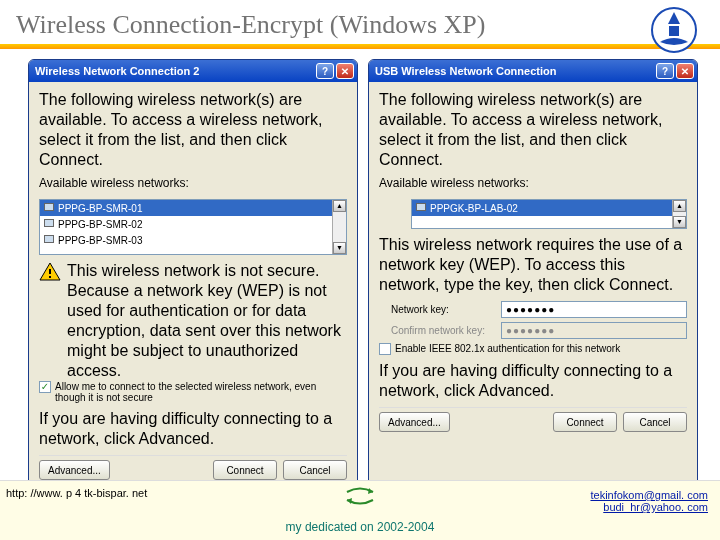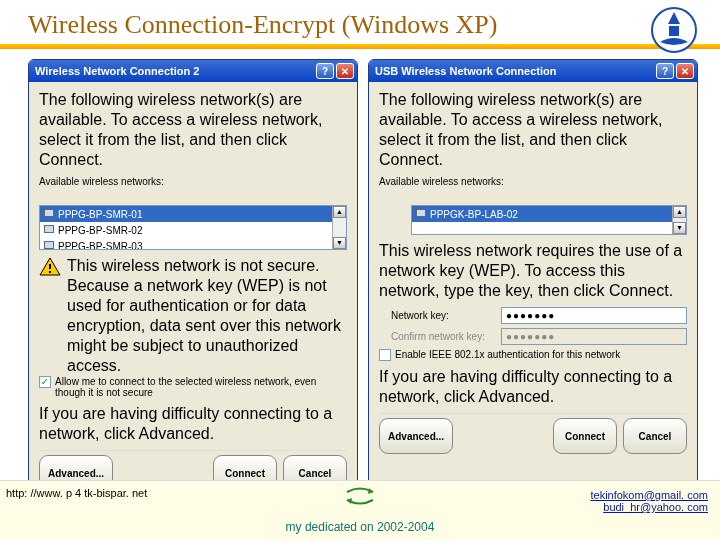--- a/index.html
+++ b/index.html
@@ -1,33 +1,33 @@
 <!DOCTYPE html>
 <html><head>
 <meta charset="utf-8">
 <style>
   * { box-sizing: border-box; margin: 0; padding: 0; font-family: Tahoma, Arial, sans-serif; }
   body { width: 720px; height: 540px; background: #fff; position: relative; overflow: hidden; }
 
-  .slide-title { font-family: "Comic Sans MS", cursive; font-size: 26px; color: #a16207; padding: 10px 0 4px 28px; }
+  .slide-title { font-family: "Comic Sans MS", cursive; font-size: 26px; color: #737373; padding: 10px 0 4px 16px; }
   .title-bar-stripe { height: 5px; background: linear-gradient(#fc0, #f90); margin-bottom: 4px; }
   .logo { position: absolute; top: 6px; right: 22px; width: 48px; height: 48px; }
 
   .dialogs { display: flex; gap: 10px; padding: 6px 12px 0 28px; }
 
   .xp-dialog { width: 330px; background: #ece9d8; border: 1px solid #1a3b8b; border-radius: 6px 6px 0 0; font-size: 10px; color: #000; }
   .xp-titlebar { height: 22px; background: linear-gradient(#3b6fd4, #0842c3); border-radius: 5px 5px 0 0; color: #fff; display: flex; align-items: center; padding: 0 3px 0 6px; font-weight: bold; font-size: 11px; }
   .xp-titlebar .spacer { flex: 1; }
   .xp-tbtn { width: 18px; height: 16px; background: linear-gradient(#7fa6e8,#2a5bc0); border: 1px solid #fff; border-radius: 3px; margin-left: 2px; color: #fff; display: flex; align-items: center; justify-content: center; font-size: 10px; font-weight: bold; }
   .xp-tbtn.close { background: linear-gradient(#f08070,#c02a1a); }
   .xp-body { padding: 8px 10px 6px 10px; }
   .xp-text { font-size: 16px; line-height: 1.25; margin-bottom: 6px; }
-  .xp-label { font-size: 10px; margin-bottom: 18px; }
+  .xp-label { font-size: 12px; margin-bottom: 9px; }
 
-  .listbox { background: #fff; border: 1px solid #7f9db9; height: 45px; overflow: hidden; margin-bottom: 6px; position: relative; }
+  .listbox { background: #fff; border: 1px solid #7f9db9; height: 56px; overflow: hidden; margin-bottom: 6px; position: relative; }
   .listbox.small { height: 30px; margin-left: 32px; }
   .list-item { display: flex; align-items: center; height: 16px; padding: 0 4px; font-size: 10px; gap: 4px; }
   .list-item.sel { background: #316ac5; color: #fff; }
   .net-icon { width: 10px; height: 10px; display: inline-block; }
   .net-icon::before { content: ""; display: block; width: 8px; height: 6px; border: 1px solid #666; background: #cde; }
   .scrollbar { position: absolute; right: 0; top: 0; bottom: 0; width: 14px; background: #ece9d8; border-left: 1px solid #aaa; display: flex; flex-direction: column; }
   .sb-btn { flex: 0 0 12px; background: linear-gradient(#fff,#ccc); border: 1px solid #888; font-size: 7px; text-align: center; line-height: 10px; }
   .sb-track { flex: 1; background: #efefef; }
 
   .warnrow { display: flex; gap: 6px; align-items: flex-start; }
@@ -37,21 +37,21 @@
   .chk { width: 12px; height: 12px; border: 1px solid #7f9db9; background: #fff; flex: none; display: flex; align-items: center; justify-content: center; color: #2a8a2a; font-size: 10px; line-height: 10px; }
 
   .fieldrow { display: flex; align-items: center; margin-bottom: 4px; font-size: 10px; padding-left: 12px; }
   .fieldrow .lab { width: 110px; }
   .fieldrow .lab.dis { color: #888; }
   .input { flex: 1; height: 17px; background: #fff; border: 1px solid #7f9db9; padding: 0 4px; font-size: 10px; display: flex; align-items: center; letter-spacing: 1px; }
   .input.dis { background: #ece9d8; color: #888; }
 
   .btnrow { display: flex; justify-content: flex-end; gap: 6px; padding-top: 4px; border-top: 1px solid #ddd; margin-top: 4px; }
   .btnrow .left { margin-right: auto; }
-  .xp-btn { min-width: 64px; height: 36px; background: linear-gradient(#fff,#e0e0d0); border: 1px solid #888; border-radius: 9px; font-size: 10px; display: flex; align-items: center; justify-content: center; padding: 0 8px; font-weight: bold; }
+  .xp-btn { min-width: 64px; height: 20px; background: linear-gradient(#fff,#e0e0d0); border: 1px solid #888; border-radius: 3px; font-size: 10px; display: flex; align-items: center; justify-content: center; padding: 0 8px; }
 
   .captions { display: flex; padding: 4px 12px 0 28px; font-size: 11px; color: #000; }
   .captions .cap { width: 340px; font-weight: bold; }
 
   .footer { position: absolute; left: 0; right: 0; bottom: 0; height: 60px; background: #fffde6; border-top: 1px solid #ddd; }
   .footer .url { position: absolute; left: 6px; top: 6px; font-size: 11px; color: #000; }
   .footer .emails { position: absolute; right: 12px; top: 8px; text-align: right; font-size: 11px; }
   .footer .emails a { color: #0019a8; text-decoration: underline; }
   .footer .dedic { position: absolute; left: 50%; transform: translateX(-50%); bottom: 6px; font-size: 12px; color: #0f766e; text-align: center; }
   .arrows { position: absolute; left: 50%; transform: translateX(-50%); top: 4px; width: 34px; height: 22px; }

